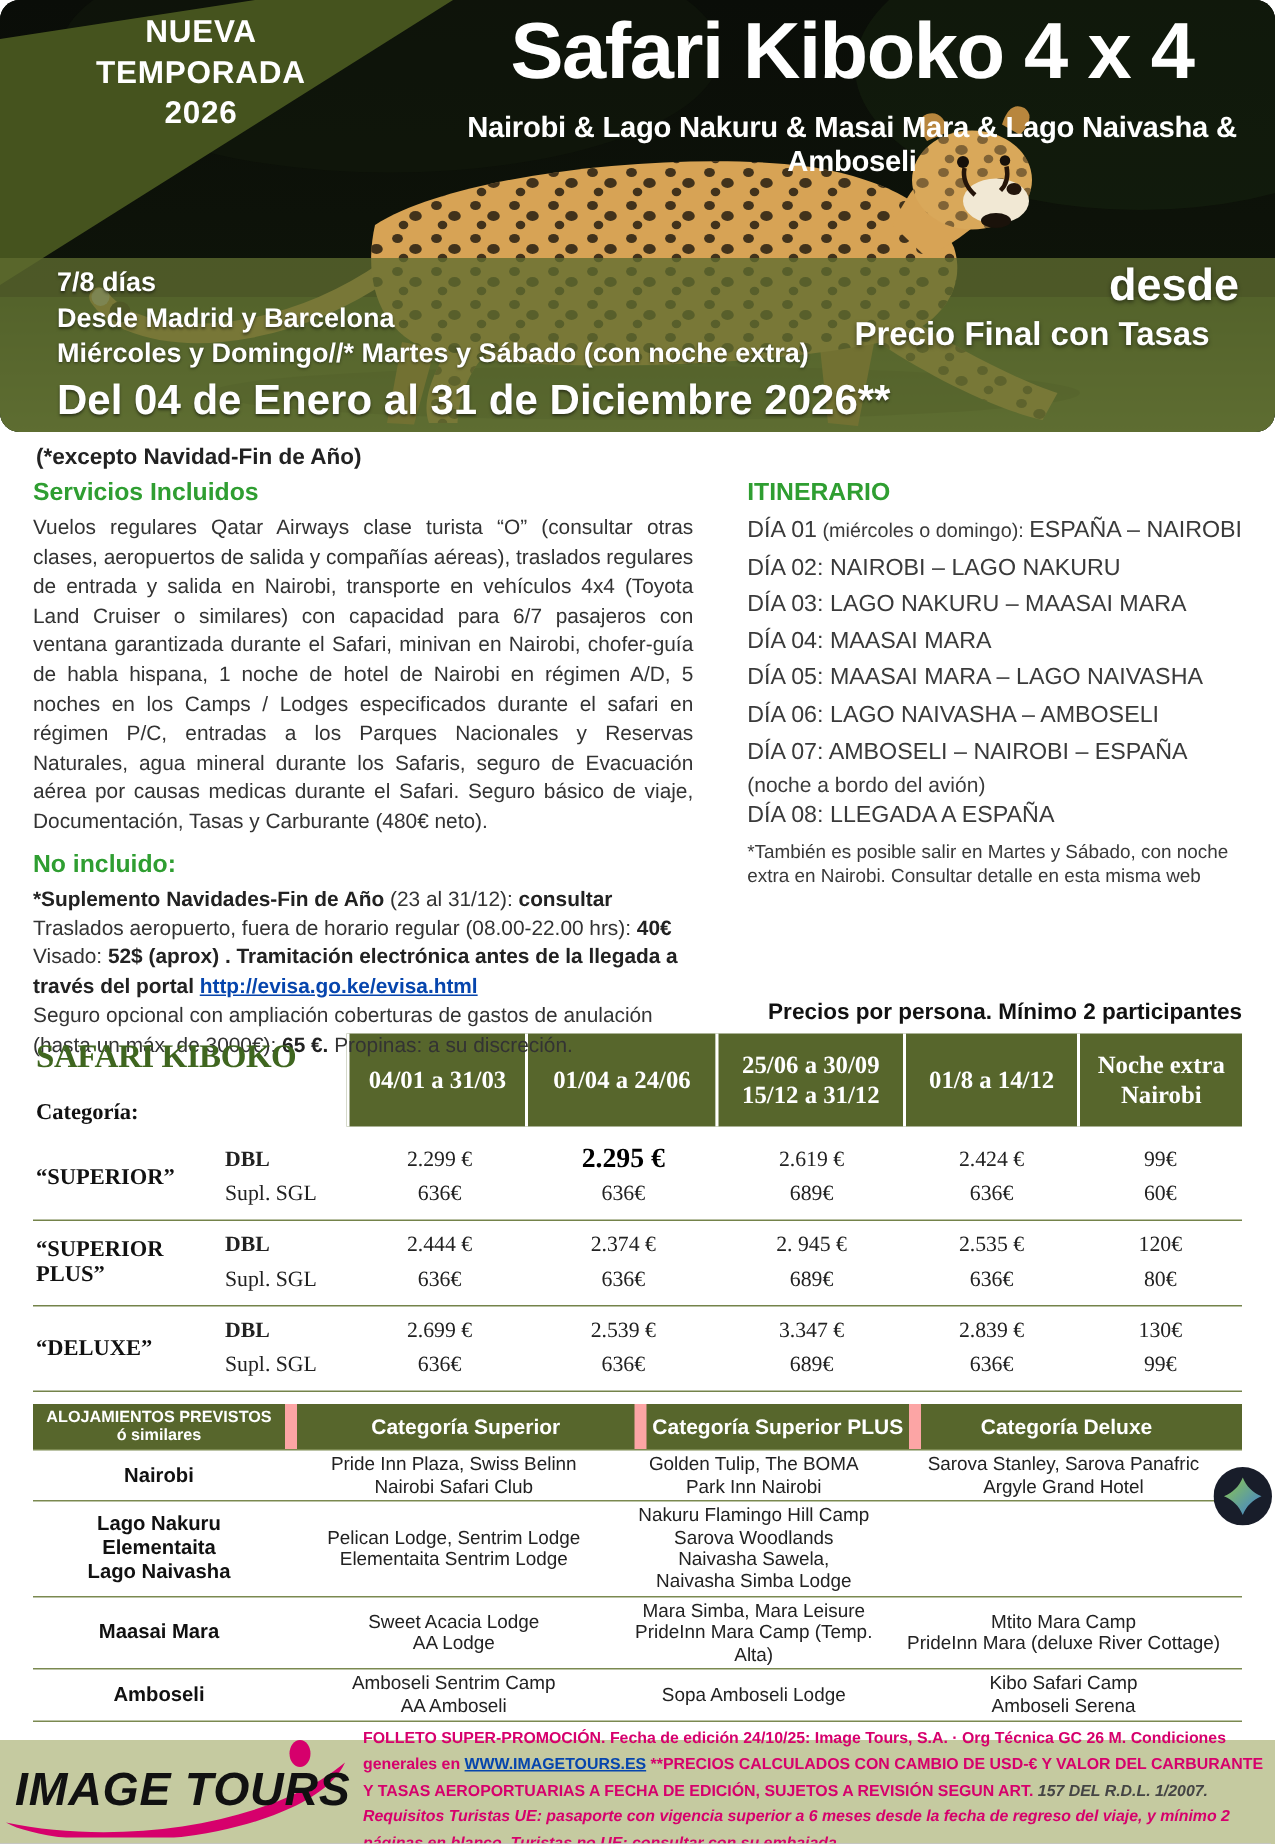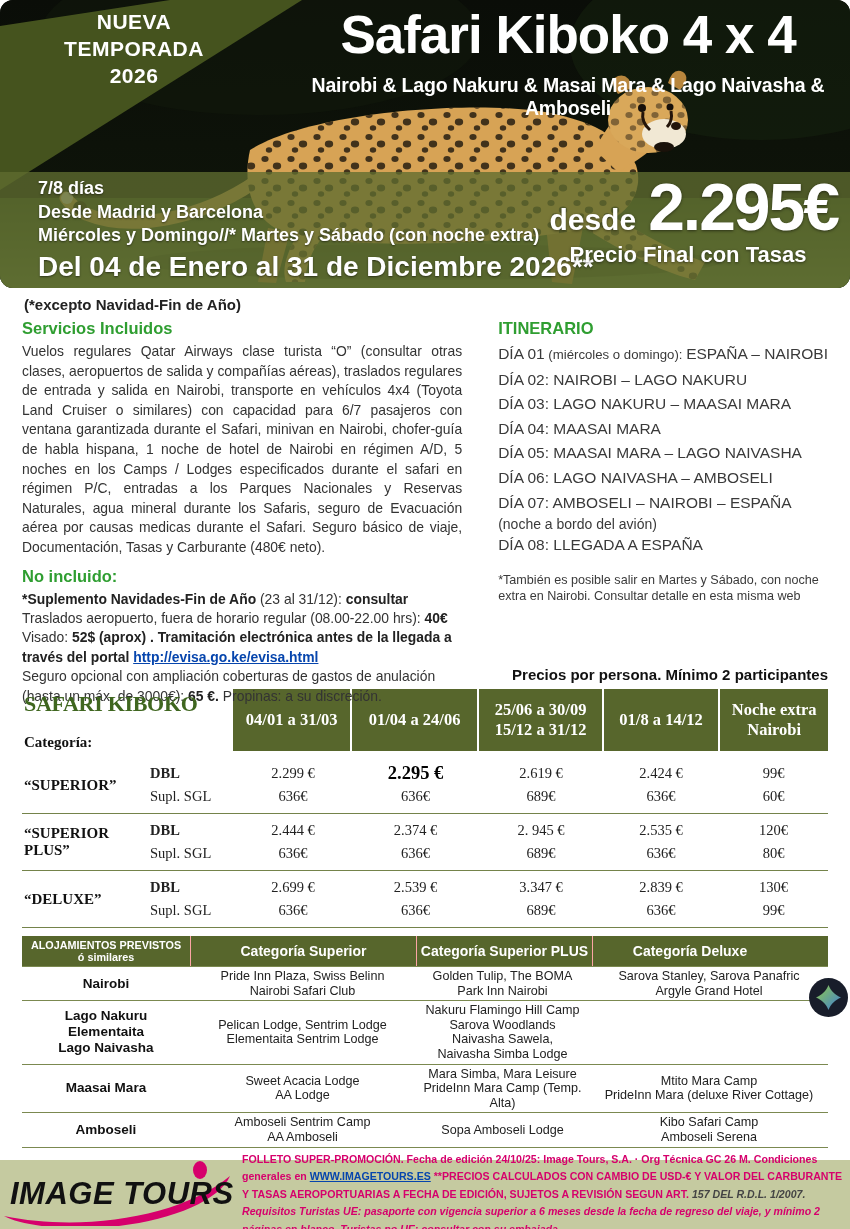--- a/index.html
+++ b/index.html
@@ -36,21 +36,21 @@
   .col-r{flex:1;padding-left:36px;}
   h3.green{color:#2f9e31;font-size:16.5px;margin:4px 0 4px;font-weight:bold;}
   .para{font-size:13.9px;line-height:19.6px;text-align:justify;color:#333;}
   .ni{font-size:13.9px;line-height:19.4px;color:#333;}
   b.dk{color:#222;}
   a.link{color:#0645ad;text-decoration:underline;font-weight:bold;}
   .itin-h{margin-top:10px;font-size:17px;}
   .day{font-size:15.5px;line-height:24.6px;color:#3a3a3a;white-space:nowrap;}
   .day .n{font-size:13.2px;}
   .fnote{font-size:14px;line-height:18px;color:#3a3a3a;}
-  .itin-foot{font-size:12.6px;line-height:16.5px;color:#3a3a3a;margin-top:14px;}
+  .itin-foot{font-size:12.6px;line-height:16.5px;color:#3a3a3a;margin-top:3px;}
   .price-note{position:absolute;right:0;bottom:-6px;font-size:15px;font-weight:bold;color:#111;}
 
   
   .pt{margin-top:12px;font-family:Liberation Serif, serif;}
   .pt-head{display:flex;height:62px;}
   .h0{width:212px;position:relative;}
   .pt-title{position:absolute;top:2px;left:2px;color:#3f661f;font-size:22px;font-weight:bold;letter-spacing:-.3px;}
   .pt-catlab{position:absolute;bottom:0px;left:2px;font-weight:bold;font-size:15px;color:#111;}
   .hc{background:#57662c;color:#fff;font-weight:bold;font-size:16.5px;line-height:20px;
       display:flex;flex-direction:column;justify-content:center;text-align:center;border-left:2px solid #fff;}
@@ -61,21 +61,21 @@
   .pt-grid{flex:1;}
   .pt-r{display:flex;height:23px;align-items:center;}
   .lab{width:84px;font-size:14.5px;color:#222;}
   .lab.b{font-weight:bold;}
   .val{font-size:14.5px;text-align:center;color:#222;}
   .val.hl{font-weight:bold;font-size:18.5px;color:#000;}
 
   
   .ht{margin-top:8px;border-bottom:1.5px solid #7b8950;}
   .ht-head{display:flex;background:#57662c;color:#fff;height:30px;}
-  .hd{display:flex;flex-direction:column;justify-content:center;text-align:center;font-weight:bold;border-left:1px solid #fca5a5;}
+  .hd{display:flex;flex-direction:column;justify-content:center;text-align:center;font-weight:bold;border-left:8px solid #fca5a5;}
   .hd:first-child{border-left:none;}
   .hd0{width:168px;font-size:10.8px;line-height:12.5px;}
   .hd1{width:225px;font-size:14px;}
   .hd2{width:175px;font-size:14px;}
   .hd3{width:194px;font-size:14px;}
   .ht-row{display:flex;align-items:center;padding:2px 0;border-top:1.4px solid #7b8950;}
   .ht-row:first-of-type{border-top:none;}
   .dc{text-align:center;}
   .d0{width:168px;font-weight:bold;font-size:13.5px;line-height:16px;color:#111;}
   .d1{width:225px;}.d2{width:175px;}.d3{width:238px;}
@@ -161,21 +161,20 @@
     <div class="band">
       <div class="band-left">
         <div class="bl">7/8 días</div>
         <div class="bl">Desde Madrid y Barcelona</div>
         <div class="bl">Miércoles y Domingo//* Martes y  Sábado (con noche extra)</div>
         <div class="bl bl4">Del 04 de Enero al 31 de Diciembre 2026**</div>
       </div>
       <div class="band-right">
         <div class="desde-row">
           <span class="desde">desde</span>
-          <span class="bigprice">2.295€</span>
         </div>
         <div class="final">Precio Final con Tasas</div>
       </div>
     </div>
   </div>
 
   <div class="content">
     <div class="except">(*excepto Navidad-Fin de Año)</div>
 
     <div class="mid">

